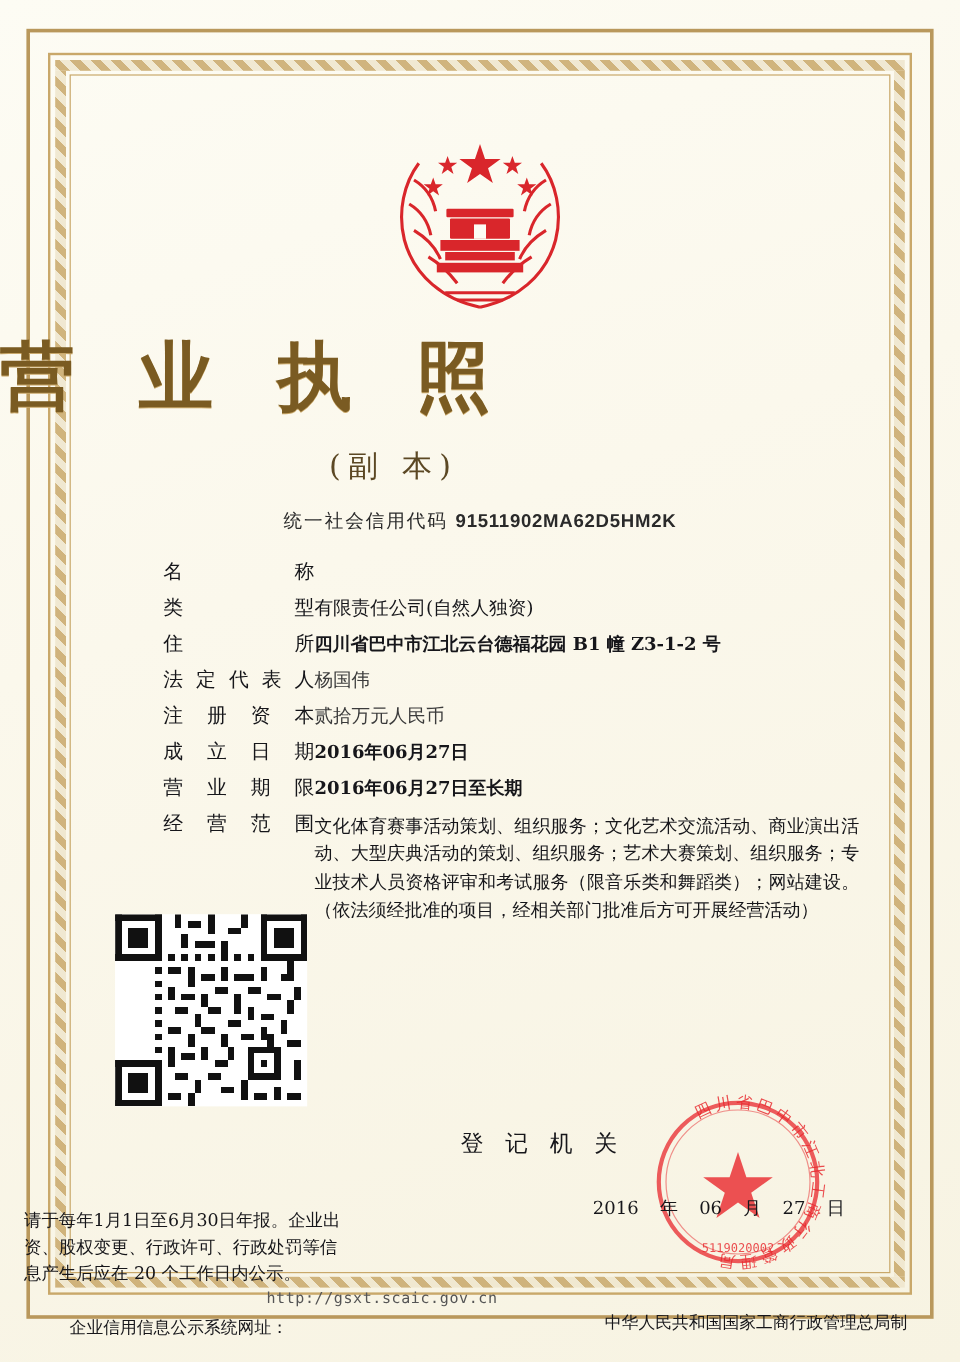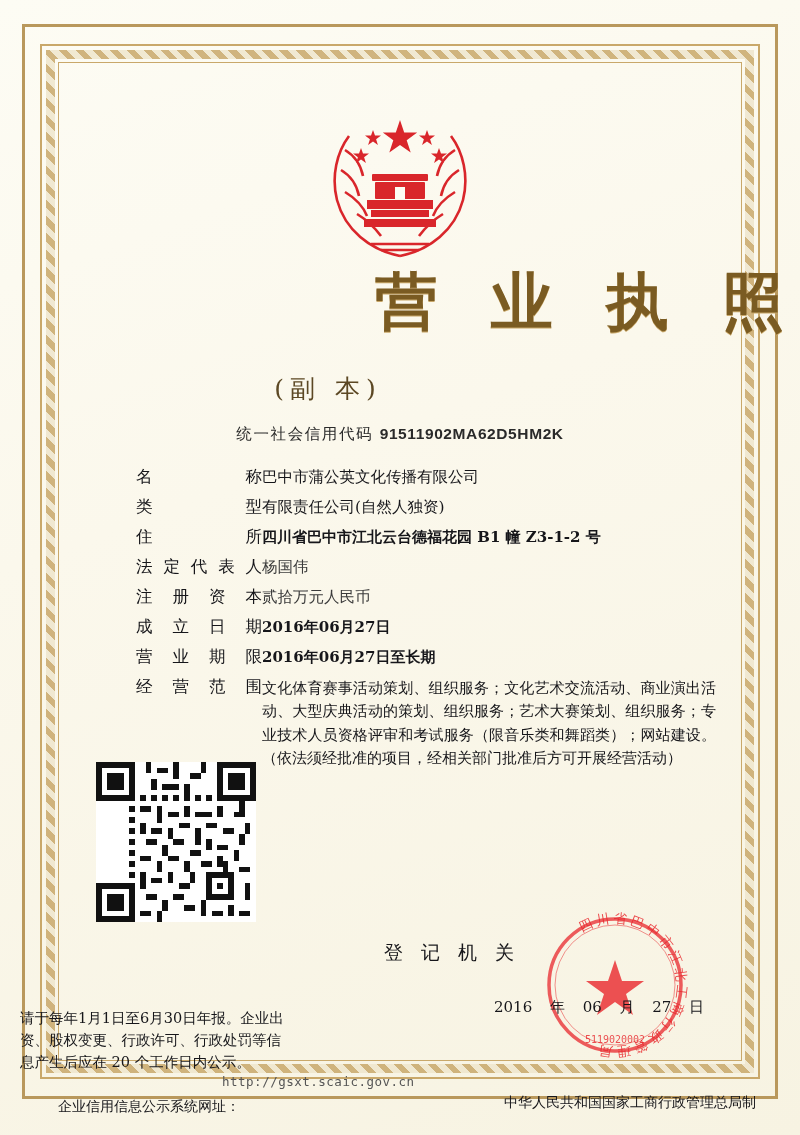--- a/index.html
+++ b/index.html
@@ -66,24 +66,24 @@
     transform: translateX(-50%);
     top: 104px;
     width: 170px;
     height: 160px;
   }
   .emblem svg { display:block; }
 
   
   .title {
     position: absolute;
-    top: 260px;
+    top: 272px;
     left: 0;
     width: 800px;
-    text-align: right;
+    text-align: left;
     font-family: "DejaVu Serif", serif;
     font-size: 62px;
     font-weight: bold;
     letter-spacing: 16px;
     color: #7a5b22;
     text-shadow: 0 1px 0 #c9a86a;
   }
   .subtitle {
     position: absolute;
     top: 372px;
@@ -296,21 +296,20 @@
     <span class="cc-num">91511902MA62D5HM2K</span>
   </div>
 
   <div class="fields">
 
     <div class="row">
       <div class="lbl">
         <span>名</span>
         <span>称</span>
       </div>
-      <div class="val">巴中市蒲公英文化传播有限公司</div>
     </div>
 
     <div class="row">
       <div class="lbl">
         <span>类</span>
         <span>型</span>
       </div>
       <div class="val">有限责任公司(自然人独资)</div>
     </div>
 

